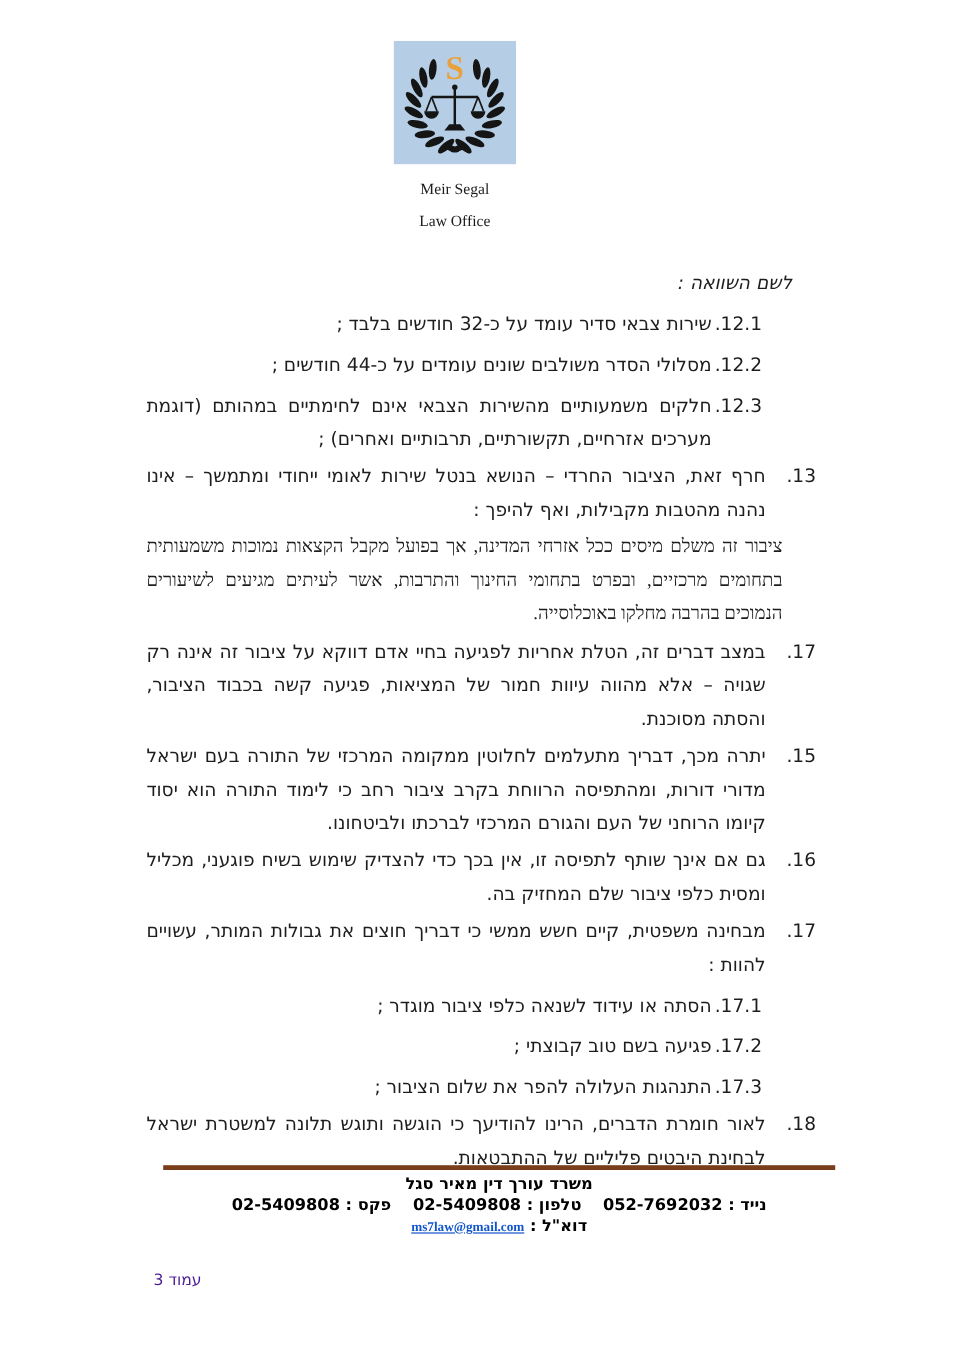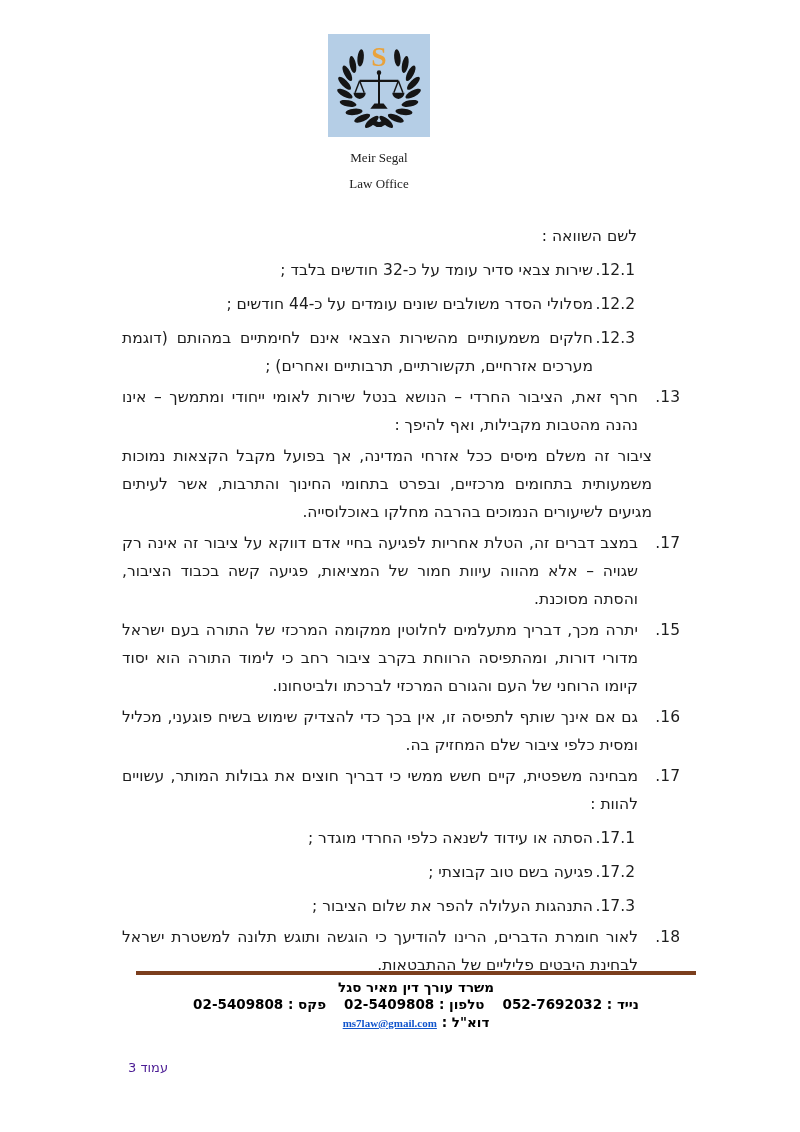--- a/index.html
+++ b/index.html
@@ -16,23 +16,23 @@
   }
   
   .content{
     position:absolute;top:222px;right:120px;width:558px;direction:rtl;
     font-size:15.5px;line-height:28px;
   }
   .blk{margin:0 0 3px 0;}
   .row{display:flex;}
   .num{flex:0 0 42px;white-space:nowrap;}
   .txt{flex:1 1 auto;text-align:justify;}
-  .lead{margin-right:43px;margin-bottom:6px;}
+  .lead{margin-right:20px;margin-bottom:6px;font-style:italic;}
   .sub{margin-right:45px;margin-top:6px;}
-  .para{margin-right:28px;text-align:justify;}
+  .para{margin-right:28px;text-align:justify;font-family:Liberation Serif, serif;}
   
   .footer{position:absolute;left:136px;width:560px;top:971px;text-align:center;direction:rtl;}
   .rule{height:4px;background:#7b3e1d;margin-bottom:4px;}
   .f-line{font-weight:bold;font-size:13.5px;line-height:17px;color:#000;white-space:nowrap;}
   .f-contact{display:flex;justify-content:center;gap:18px;direction:rtl;}
   .email-line{line-height:19px;}
   .email-link{
     font-family:"Liberation Serif","DejaVu Serif",serif;font-weight:bold;
     font-size:11px;color:#1155cc;text-decoration:underline;direction:ltr;unicode-bidi:isolate;
   }
@@ -138,21 +138,21 @@
       <div class="txt">גם אם אינך שותף לתפיסה זו, אין בכך כדי להצדיק שימוש בשיח פוגעני, מכליל ומסית כלפי ציבור שלם המחזיק בה.</div>
     </div>
 
     <div class="blk row">
       <span class="num">17.</span>
       <div class="txt">מבחינה משפטית, קיים חשש ממשי כי דבריך חוצים את גבולות המותר, עשויים להוות :</div>
     </div>
 
     <div class="blk row sub">
       <span class="num">17.1.</span>
-      <div class="txt">הסתה או עידוד לשנאה כלפי החרדי מוגדר ;</div>
+      <div class="txt">הסתה או עידוד לשנאה כלפי ציבור מוגדר ;</div>
     </div>
 
     <div class="blk row sub">
       <span class="num">17.2.</span>
       <div class="txt">פגיעה בשם טוב קבוצתי ;</div>
     </div>
 
     <div class="blk row sub">
       <span class="num">17.3.</span>
       <div class="txt">התנהגות העלולה להפר את שלום הציבור ;</div>

